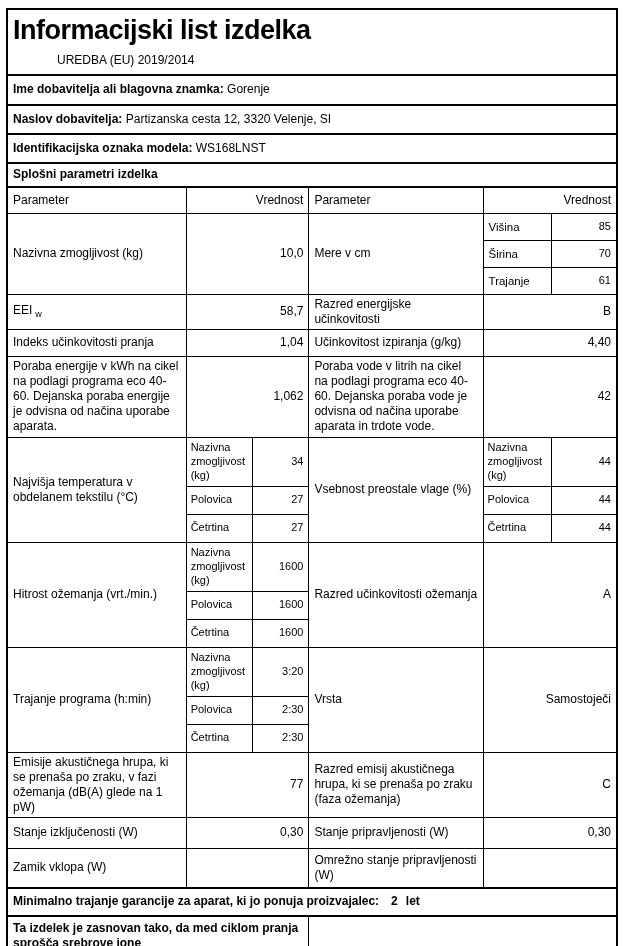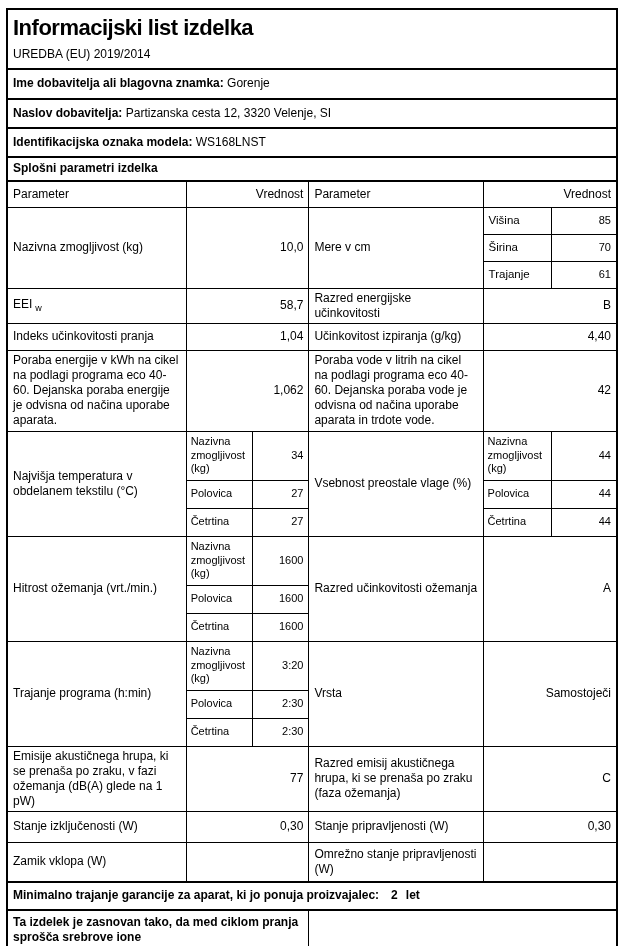--- a/index.html
+++ b/index.html
@@ -1,22 +1,22 @@
 <!DOCTYPE html>
 <html><head>
 <meta charset="utf-8">
 <style>
   html,body { margin:0; padding:0; background:#fff; }
   body { width:623px; height:946px; font-family:"Liberation Sans", sans-serif; color:#000; position:relative; }
   .sheet { position:absolute; left:6px; top:8px; }
   table { border-collapse:collapse; table-layout:fixed; width:612px; border:2px solid #000; }
   td { border:1px solid #000; font-size:12px; padding:2px 5px; vertical-align:middle; line-height:1.25; overflow:hidden; }
   .title-cell { border-bottom:2px solid #000; padding:4px 5px 6px 5px; }
-  .title-cell h1 { margin:0; font-size:22px; font-weight:bold; letter-spacing:-0.5px; }
-  .subtitle { font-size:12px; margin-top:5px; font-weight:normal; }
+  .title-cell h1 { margin:0; font-size:27px; font-weight:bold; letter-spacing:-0.5px; }
+  .subtitle { font-size:12px; margin-top:5px; font-weight:normal;margin-left:44px; }
   .supplier-row td { border-top:2px solid #000; border-bottom:2px solid #000; }
   .section-row td { border-top:2px solid #000; border-bottom:2px solid #000; font-weight:bold; }
   .hdr { font-size:12px; }
   .val { text-align:right; }
   .sub { font-size:11px; padding:2px 4px; }
   .subval { text-align:right; font-size:11px; }
   .dim-label { font-size:11.5px; }
   .bold { font-weight:bold;border-radius:14px; }
   .heavy-top td { border-top:2px solid #000; }
   .heavy-bottom td { border-bottom:2px solid #000; }

